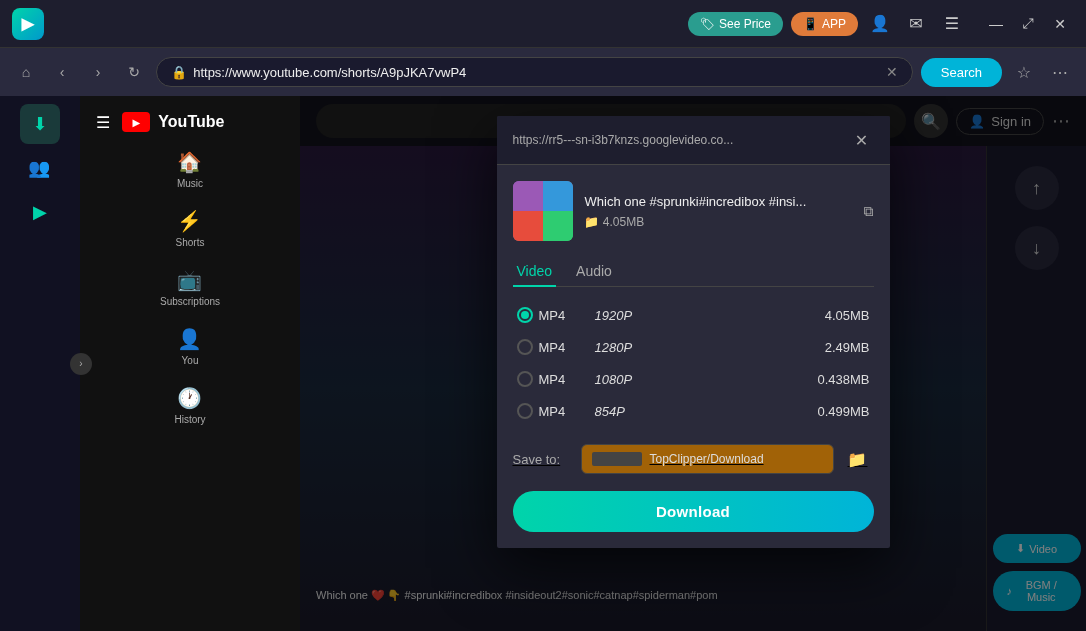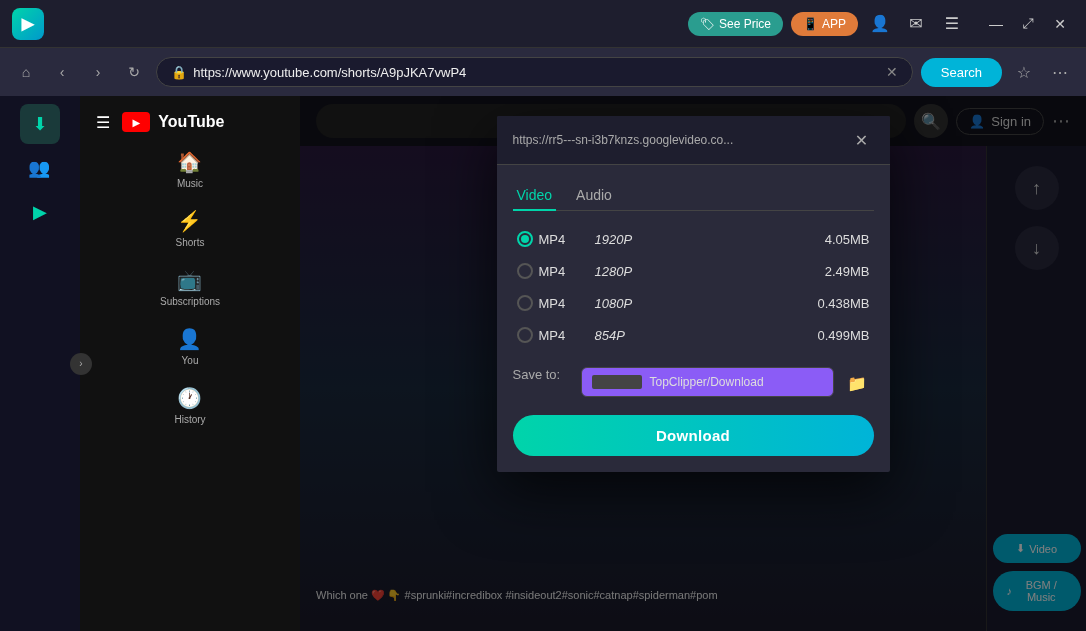--- a/index.html
+++ b/index.html
@@ -332,28 +332,29 @@
       border-radius: 50%;
       background: #00d4aa;
     }
     .format-type { color: #ddd; font-size: 13px; width: 50px; }
     .format-res { color: #ddd; font-size: 13px; width: 60px; font-style: italic; }
     .format-size { color: #ddd; font-size: 13px; margin-left: auto; }
 
     
     .save-to-row {
       display: flex;
-      align-items: flex-start;
+      align-items: center;
       gap: 8px;
       margin-bottom: 16px;
+      text-decoration: underline;
     }
     .save-to-label { color: #aaa; font-size: 13px; width: 60px; flex-shrink: 0; }
     .save-to-path {
       flex: 1;
-      background: #8b5cf6;
+      background: #a16207;
       border: 1px solid #444;
       border-radius: 6px;
       padding: 7px 10px;
       color: #ddd;
       font-size: 12px;
       display: flex; align-items: center;
     }
     .path-prefix {
       width: 50px; height: 14px;
       background: #444;
@@ -521,20 +522,38 @@
         <div class="download-modal">
 
           <div class="modal-header">
             <span class="modal-url">https://rr5---sn-i3b7knzs.googlevideo.co...</span>
             <button class="modal-close">✕</button>
           </div>
 
           <div class="modal-body">
 
             
+            <div class="media-info">
+              <div class="media-thumb">
+                <div class="media-thumb-inner">
+                  <div class="thumb-q"></div>
+                  <div class="thumb-q"></div>
+                  <div class="thumb-q"></div>
+                  <div class="thumb-q"></div>
+                </div>
+              </div>
+              <div class="media-details">
+                <div class="media-title">Which one   #sprunki#incredibox #insi...</div>
+                <div class="media-size">
+                  <span>📁</span>
+                  <span>4.05MB</span>
+                </div>
+              </div>
+              <button class="media-link-btn">⧉</button>
+            </div>
 
             
             <div class="modal-tabs">
               <div class="modal-tab active">Video</div>
               <div class="modal-tab">Audio</div>
             </div>
 
             
             <div class="format-list">
 

